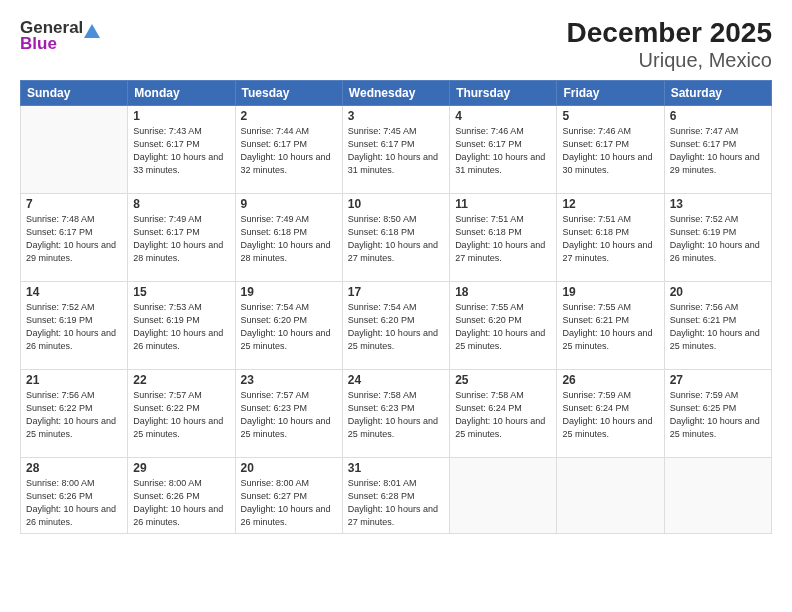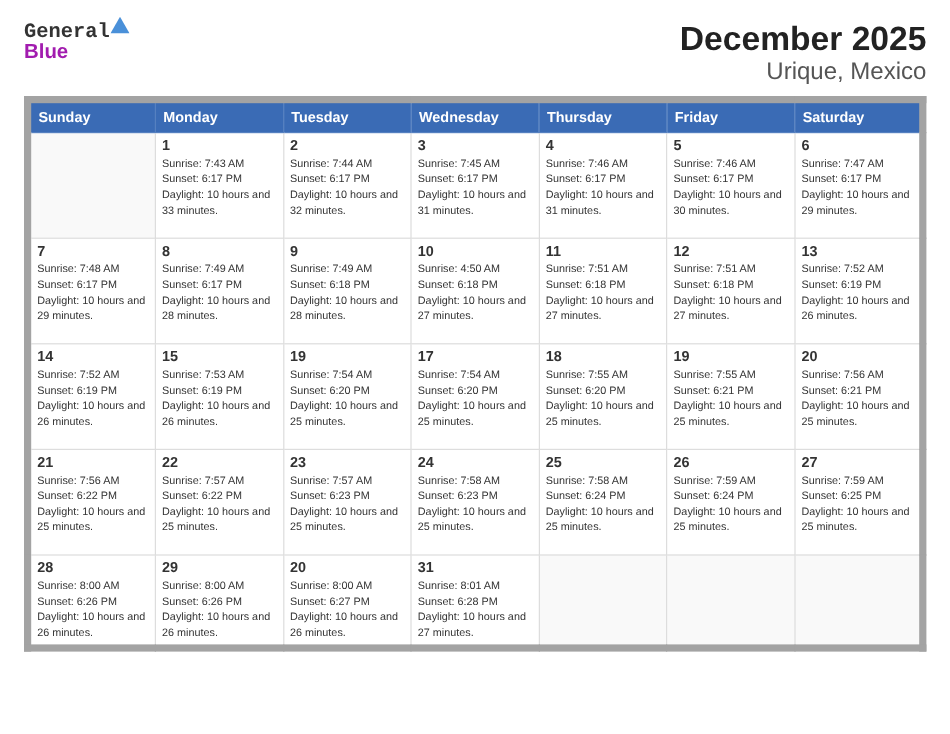--- a/index.html
+++ b/index.html
@@ -34,21 +34,21 @@
       color: #222;
       line-height: 1.1;
     }
     .location {
       font-size: 20px;
       color: #555;
     }
     .calendar {
       width: 100%;
       border-collapse: collapse;
-      border: 6px solid #a3a3a3;
+      border: 1px solid #a3a3a3;
     }
     .calendar th {
       background-color: #3a6bb5;
       color: #fff;
       font-size: 12px;
       font-weight: bold;
       padding: 5px 6px;
       text-align: left;
       border: 1px solid #5580c0;
     }
@@ -83,21 +83,21 @@
       height: 76px;
     }
   </style>
 </head>
 <body>
 
 <div class="page">
   <div class="header">
     <div class="logo">
       <div style="display:flex; flex-direction:column; align-items:flex-start;">
-        <div style="display:flex; align-items:flex-start;font-family:Liberation Mono, monospace;">
+        <div style="display:flex; align-items:flex-end;">
           <span style="font-size:17px; font-weight:bold; color:#333;">General</span>
           <svg width="16" height="14" viewBox="0 0 16 14" style="margin-left:1px; margin-top:-4px;">
             <polygon points="8,0 16,14 0,14" fill="#4a90d9"></polygon>
           </svg>
         </div>
         <span style="font-size:17px; font-weight:bold; color:#a21caf; margin-top:-4px;">Blue</span>
       </div>
     </div>
     <div class="title-section">
       <div class="month-title">December 2025</div>
@@ -171,21 +171,21 @@
 Daylight: 10 hours and 28 minutes.</div>
           </td>
           <td>
             <span class="day-number">9</span>
             <div class="day-info" style="white-space: pre-line;">Sunrise: 7:49 AM
 Sunset: 6:18 PM
 Daylight: 10 hours and 28 minutes.</div>
           </td>
           <td>
             <span class="day-number">10</span>
-            <div class="day-info" style="white-space: pre-line;">Sunrise: 4:50 AM
+            <div class="day-info" style="white-space: pre-line;">Sunrise: 8:50 AM
 Sunset: 6:18 PM
 Daylight: 10 hours and 27 minutes.</div>
           </td>
           <td>
             <span class="day-number">11</span>
             <div class="day-info" style="white-space: pre-line;">Sunrise: 7:51 AM
 Sunset: 6:18 PM
 Daylight: 10 hours and 27 minutes.</div>
           </td>
           <td>

